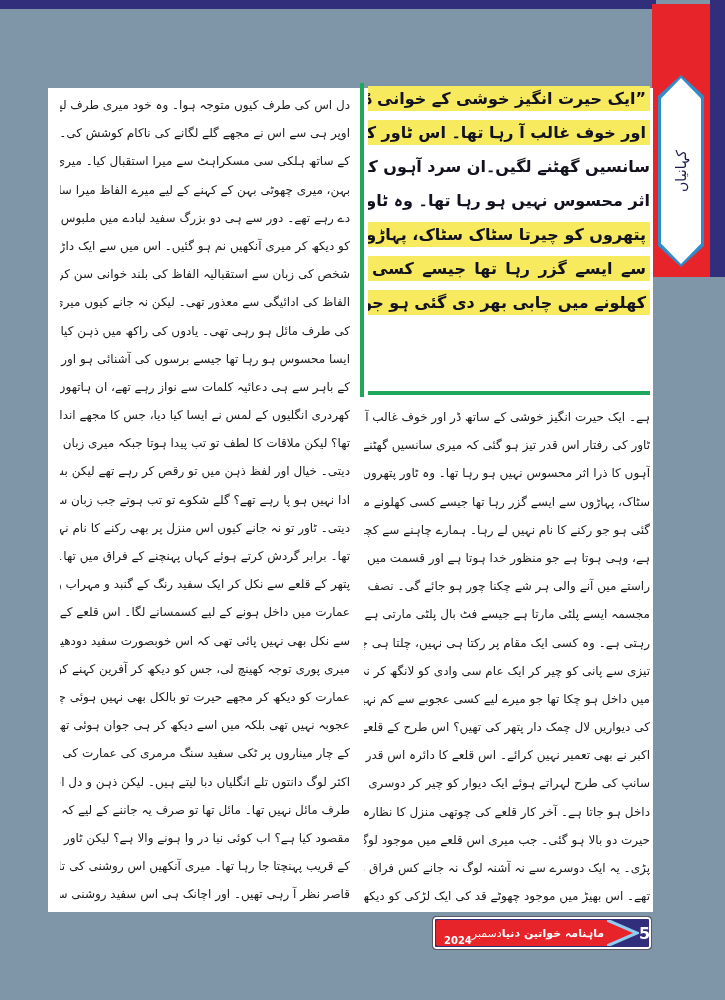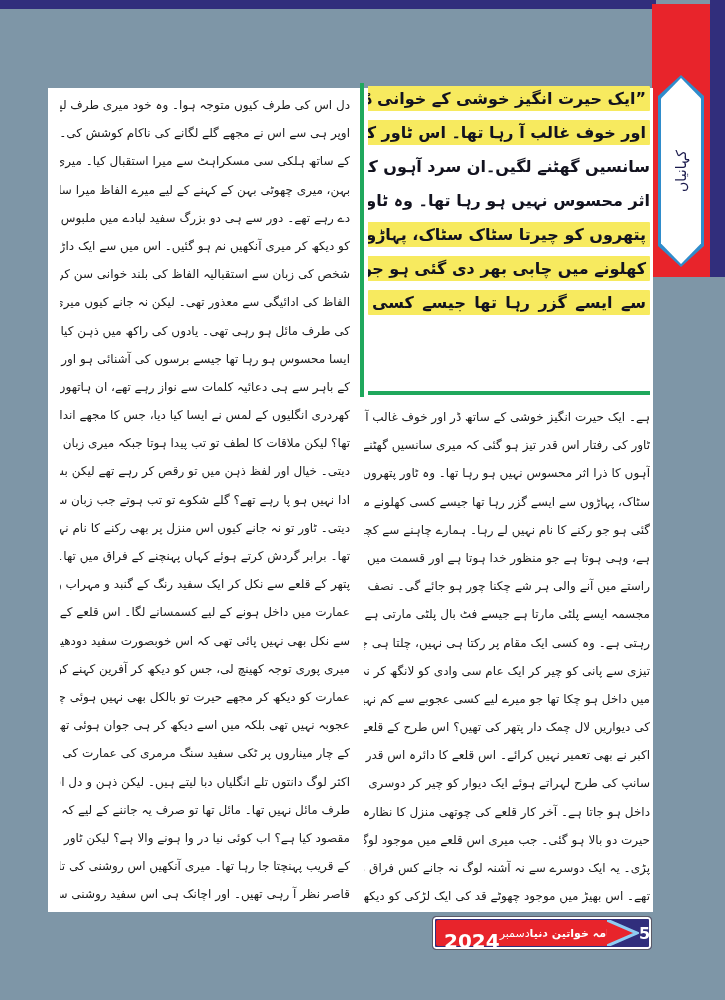--- a/index.html
+++ b/index.html
@@ -33,21 +33,21 @@
   .quoteline{height:34px;line-height:34px;font-size:16px;font-weight:bold;text-align:justify;
              text-align-last:justify;overflow:hidden;white-space:nowrap;}
   .quoteline.last{text-align-last:left;}
   .quoteline .hl{background:#F7EA5F;padding:3px 4px;border-radius:1px;}
   
   .footer{position:absolute;left:432px;top:916px;width:218px;height:32px;background:#312E7C;
           border:1px solid #5a5a66;box-shadow:inset 0 0 0 2px #ffffff;border-radius:4px;
           display:flex;align-items:stretch;overflow:hidden;}
   .footer-red{margin:3px 0 3px 3px;background:#E8242B;width:155px;display:flex;align-items:center;
               justify-content:space-between;padding:0 8px;border-radius:2px 0 0 2px;}
-  .footer-year{color:#ffffff;font-weight:bold;font-size:20px;font-family:"DejaVu Sans",sans-serif;margin-top:15px;}
+  .footer-year{color:#ffffff;font-weight:bold;font-size:10px;font-family:"DejaVu Sans",sans-serif;margin-top:15px;}
   .footer-month{color:#ffffff;font-size:11px;direction:rtl;}
   .footer-mag{color:#ffffff;font-size:11px;direction:rtl;white-space:nowrap;font-weight:bold;}
   .footer-tri{margin:3px 0;width:32px;height:26px;flex:0 0 auto;}
   .footer-navy{flex:1;display:flex;align-items:center;justify-content:center;}
   .footer-num{color:#ffffff;font-weight:bold;font-size:16px;}
 </style>
 </head>
 <body>
 
 <div class="canvas">
@@ -100,22 +100,22 @@
       </div>
 
     <div class="quote-vline"></div>
 
     <div class="quote-box">
         <div class="quoteline"><span class="hl">”ایک حیرت انگیز خوشی کے خوانی ڈر</span></div>
         <div class="quoteline"><span class="hl">اور خوف غالب آ رہا تھا۔ اس ٹاور کی</span></div>
         <div class="quoteline"><span>سانسیں گھٹنے لگیں۔ان سرد آہوں کا ذرا</span></div>
         <div class="quoteline"><span>اثر محسوس نہیں ہو رہا تھا۔ وہ ٹاور</span></div>
         <div class="quoteline"><span class="hl">پتھروں کو چیرتا سٹاک سٹاک، پہاڑوں</span></div>
+        <div class="quoteline"><span class="hl">سے ایسے گزر رہا تھا جیسے کسی</span></div>
         <div class="quoteline"><span class="hl">کھلونے میں چابی بھر دی گئی ہو جو</span></div>
-        <div class="quoteline"><span class="hl">سے ایسے گزر رہا تھا جیسے کسی</span></div>
       </div>
 
     <div class="quote-hline"></div>
 
     <div class="right-text">
         <div class="bodyline">ہے۔ ایک حیرت انگیز خوشی کے ساتھ ڈر اور خوف غالب آ رہا تھا۔ اس</div>
         <div class="bodyline">ٹاور کی رفتار اس قدر تیز ہو گئی کہ میری سانسیں گھٹنے لگیں۔ ان سرد</div>
         <div class="bodyline">آہوں کا ذرا اثر محسوس نہیں ہو رہا تھا۔ وہ ٹاور پتھروں کو چیرتا سٹاک</div>
         <div class="bodyline">سٹاک، پہاڑوں سے ایسے گزر رہا تھا جیسے کسی کھلونے میں چابی بھر دی</div>
         <div class="bodyline">گئی ہو جو رکنے کا نام نہیں لے رہا۔ ہمارے چاہنے سے کچھ نہیں ہوتا</div>

